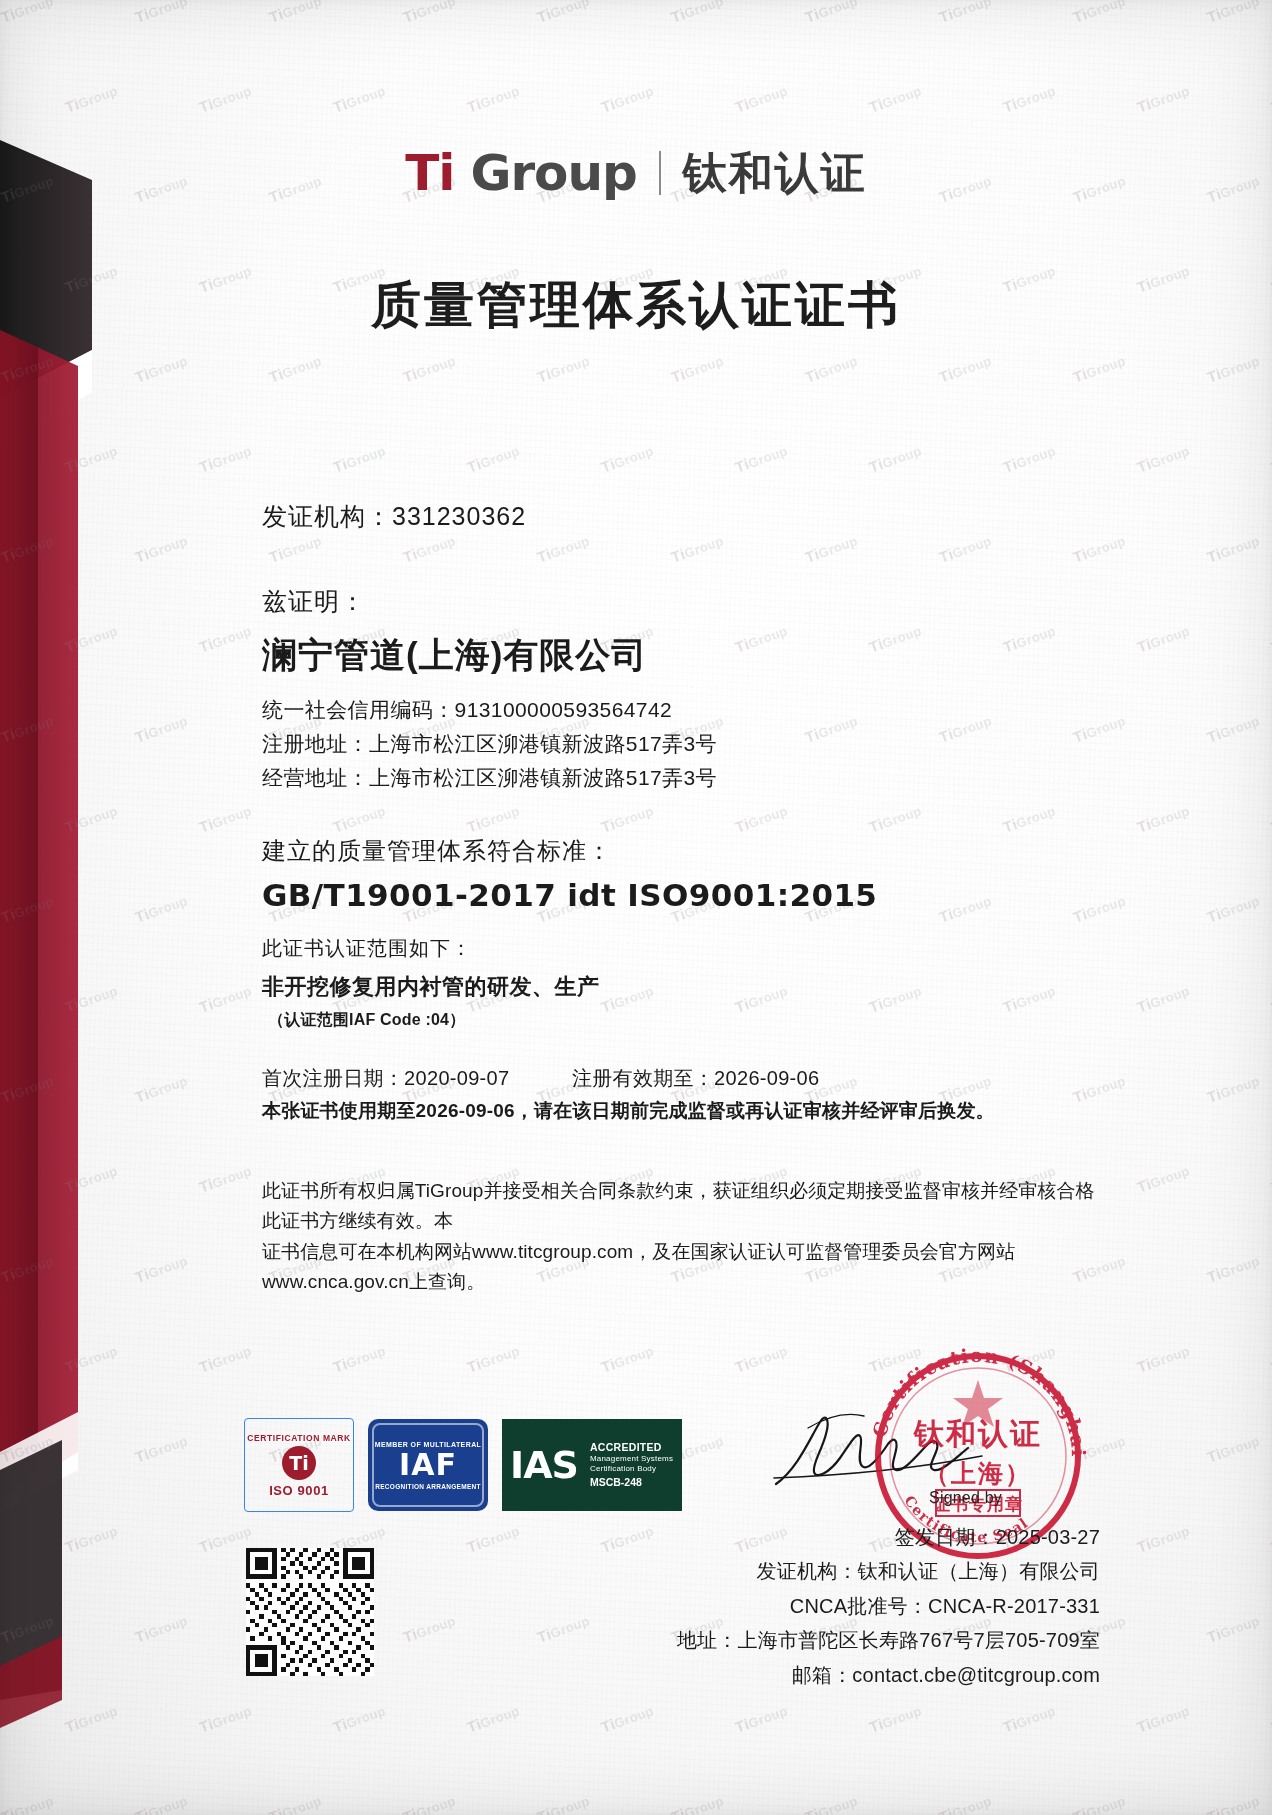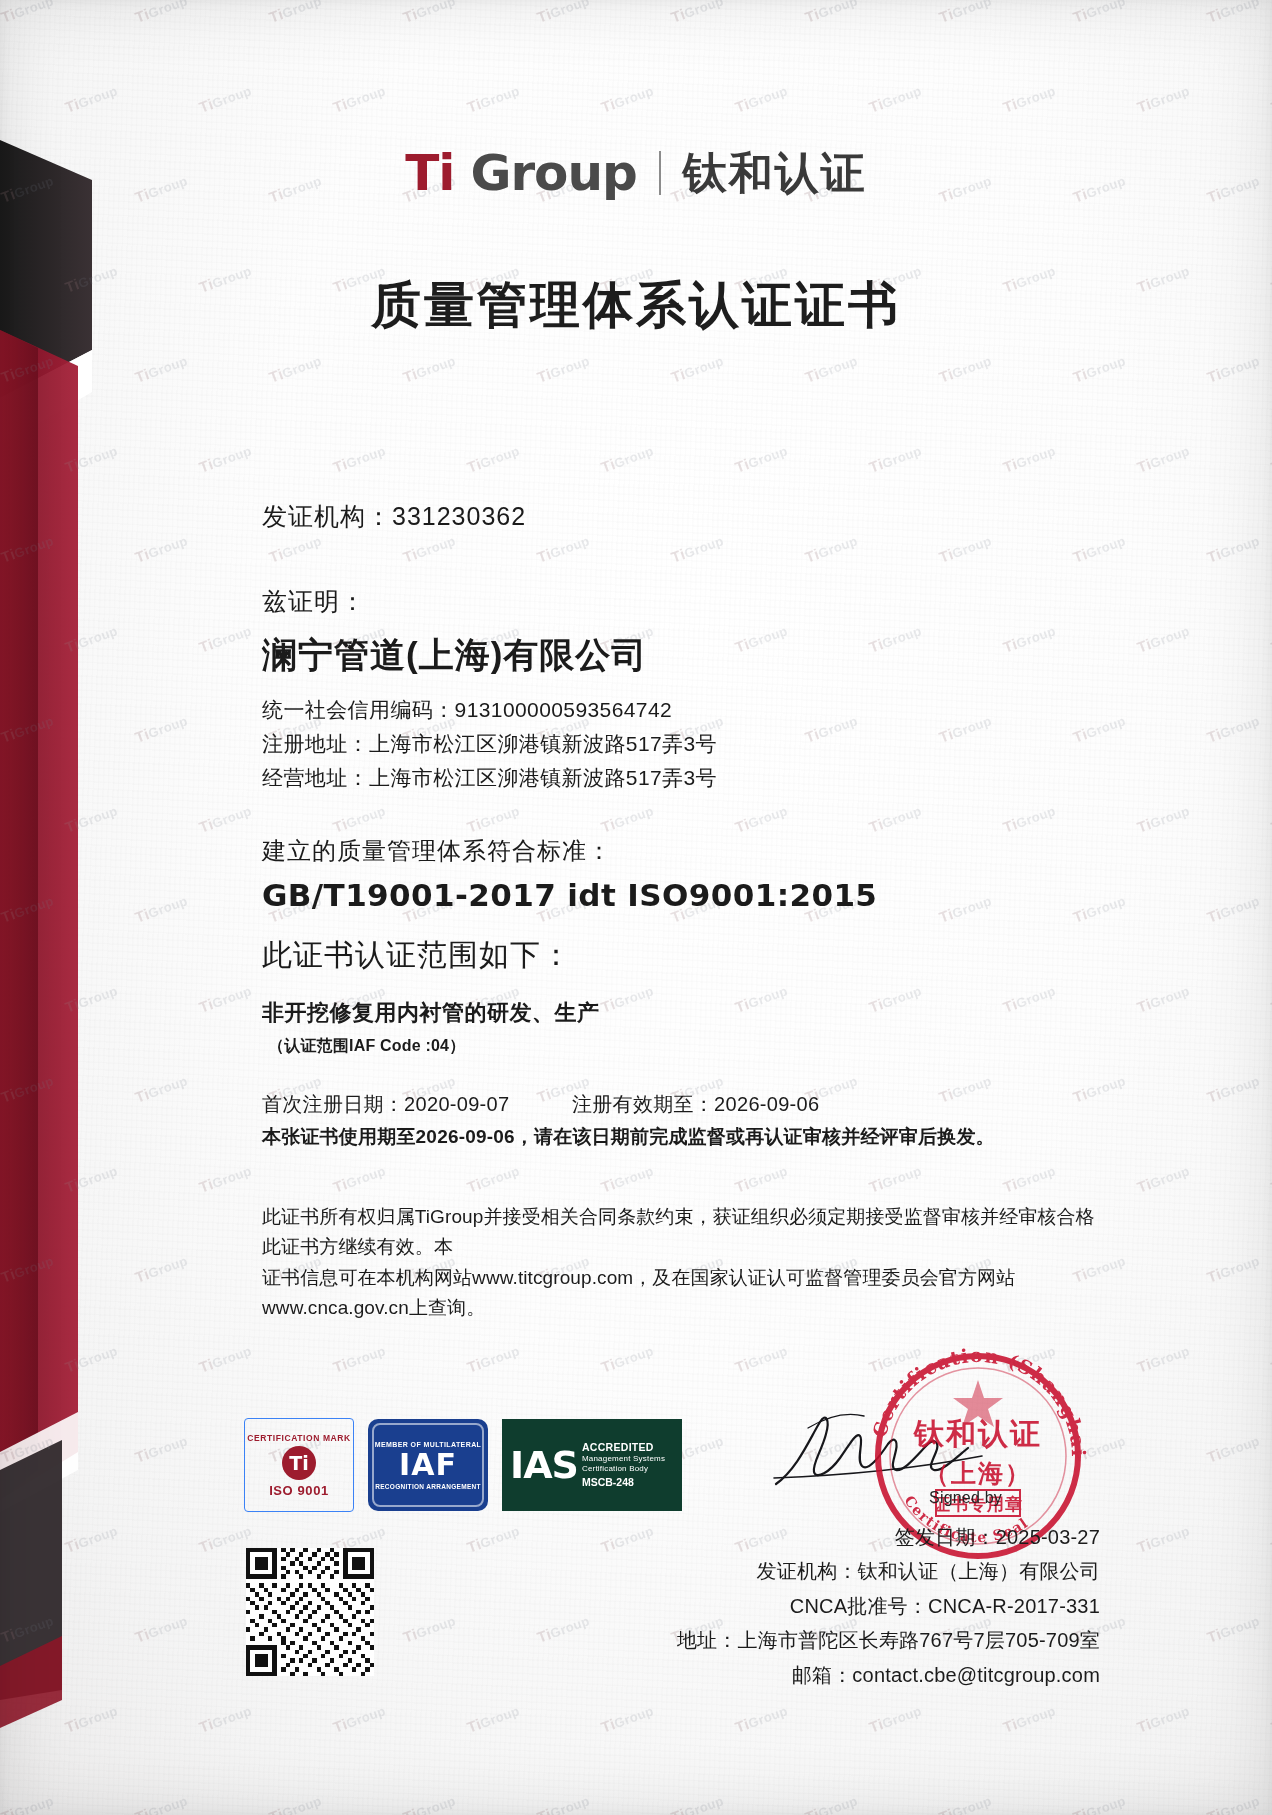--- a/index.html
+++ b/index.html
@@ -154,24 +154,24 @@
     margin-bottom: 10px;
   }
   .standard {
     font-size: 31px;
     font-weight: 800;
     letter-spacing: 0.4px;
     margin-bottom: 16px;
     font-family: "DejaVu Sans", sans-serif;
   }
   .scope-label {
-    font-size: 30px;
+    font-size: 20px;
     letter-spacing: 1px;
     margin-top: 22px;
-    margin-bottom: 22px;
+    margin-bottom: 10px;
   }
   .scope-value {
     font-size: 22px;
     font-weight: 700;
     letter-spacing: 0.5px;
     margin-bottom: 8px;
   }
   .scope-iaf {
     font-size: 16px;
     font-weight: 600;
@@ -256,21 +256,21 @@
     color: #fff;
     display: flex; align-items: center;
     padding: 0 8px;
     box-sizing: border-box;
   }
   .mark-ias .big {
     font-size: 38px; font-weight: 800; letter-spacing: -1px;
     font-family: "DejaVu Sans", sans-serif;
     line-height: 1;
   }
-  .mark-ias .side { margin-left: 4px; line-height: 1.25; }
+  .mark-ias .side { margin-left: 12px; line-height: 1.25; }
   .mark-ias .s1 { font-size: 10.5px; font-weight: 700; letter-spacing: 0.3px; }
   .mark-ias .s2 { font-size: 8px; letter-spacing: 0.2px; }
   .mark-ias .s3 { font-size: 8px; letter-spacing: 0.2px; }
   .mark-ias .s4 { font-size: 10.5px; font-weight: 700; margin-top: 2px; }
 
   
   .qr {
     position: absolute;
     left: 246px;
     top: 1548px;

